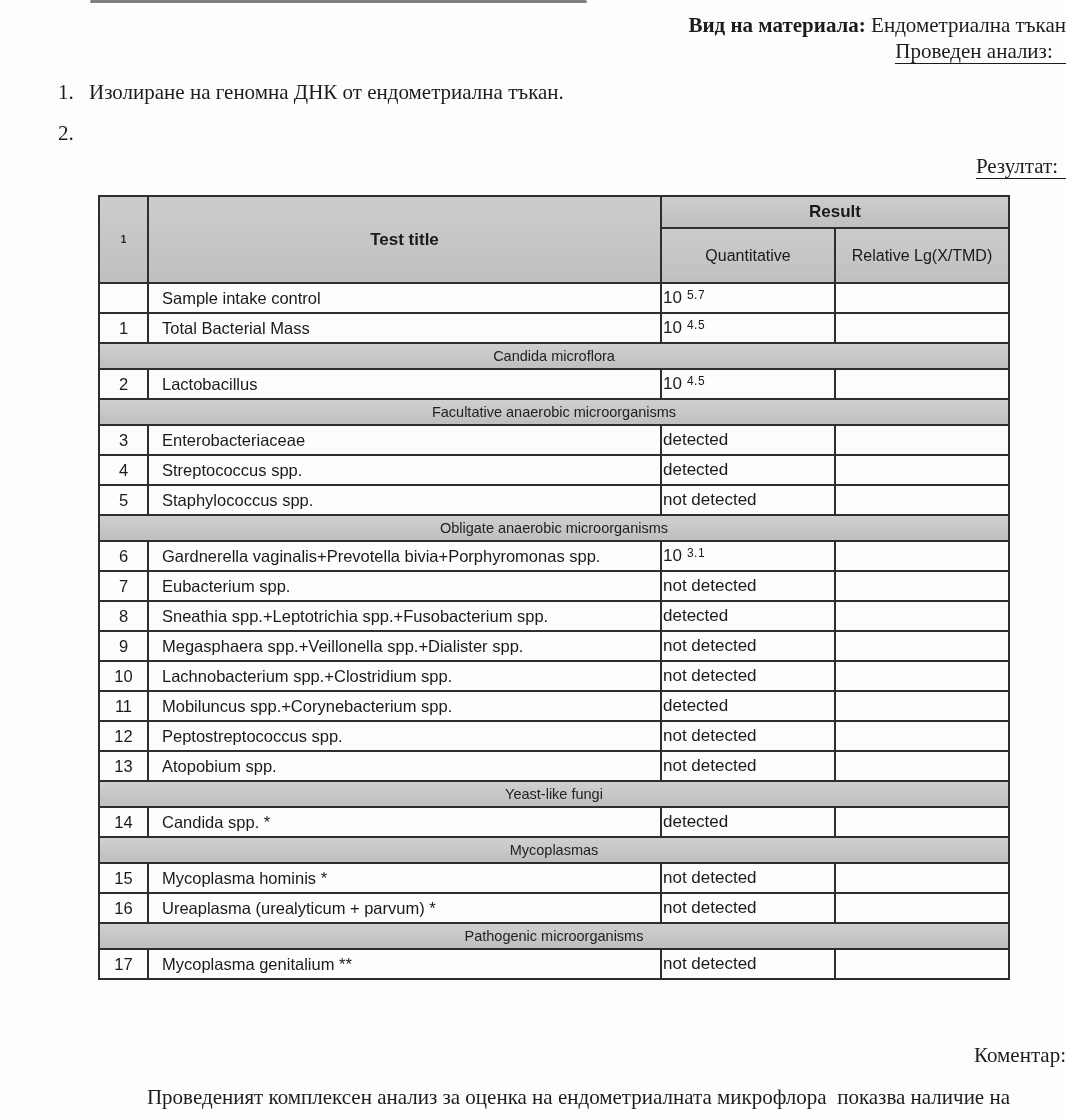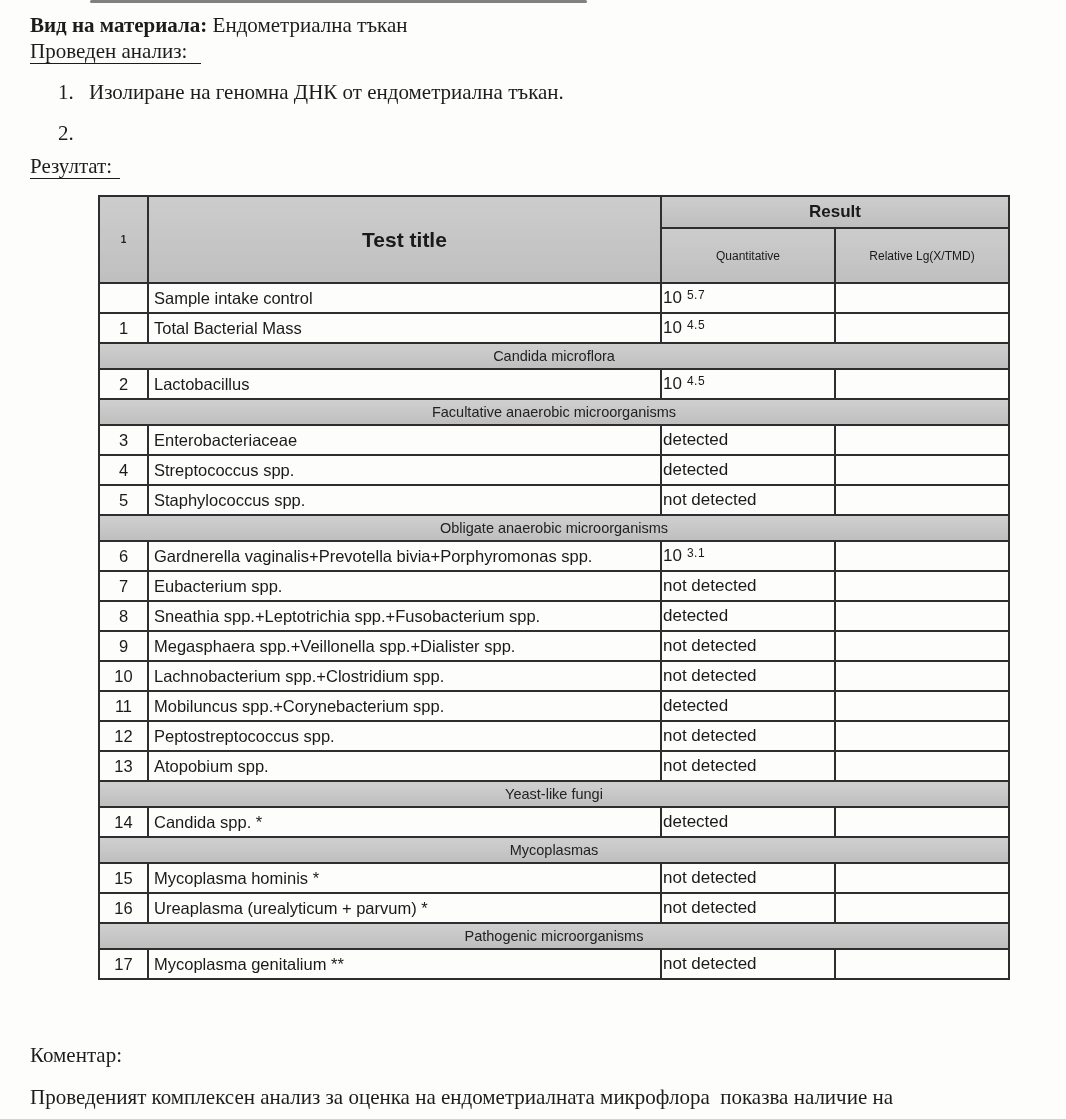--- a/index.html
+++ b/index.html
@@ -8,21 +8,21 @@
     background:#fdfdfc;
     position:relative;
     overflow:hidden;
     color:#1c1c1c;
     font-family:"Liberation Serif", serif;
   }
   .scan-artifact{
     position:absolute;left:90px;top:0;width:497px;height:3px;
     background:#3f3f3f;opacity:.65;border-radius:2px;
   }
-  .line{margin-left:30px;font-size:21px;line-height:26px;white-space:pre-wrap;}
+  .line{margin-left:30px;font-size:21px;line-height:26px;white-space:pre-wrap;text-align:right;}
   .mt-first{margin-top:12px;}
   .bold{font-weight:bold;}
   .underlined{border-bottom:1.5px solid #1c1c1c;padding-right:8px;}
   .list-item{display:flex;margin:15px 0 0 58px;font-size:21px;line-height:26px;}
   .list-item .num{width:31px;flex:0 0 auto;}
   .heading-gap{}
   .item-gap{margin-top:7px;}
 
   table.results{
     border-collapse:collapse;table-layout:fixed;
@@ -32,26 +32,26 @@
   }
   table.results th, table.results td{
     border:2px solid #2e2e2e;
     overflow:hidden;white-space:nowrap;
   }
   table.results thead th{
     background:#c7c7c7;
     background-image:linear-gradient(180deg, rgba(255,255,255,.10), rgba(0,0,0,.04));
   }
   th.corner-cell{font-size:10px;font-weight:bold;color:#222;}
-  th.testtitle-cell{font-size:21px;font-weight:bold;}
+  th.testtitle-cell{font-size:17px;font-weight:bold;}
   th.result-cell{height:28px;font-size:17px;font-weight:bold;}
-  th.sub-cell{height:51px;font-size:12px;font-weight:normal;}
+  th.sub-cell{height:51px;font-size:16px;font-weight:normal;}
   td{height:26px;font-size:16.5px;}
   td.c-num{text-align:center;}
-  td.c-title{padding-left:5px;}
+  td.c-title{padding-left:13px;}
   td.c-quant{text-align:left;font-size:17px;}
   tr.section-row td{
     background:#c9c9c9;
     background-image:linear-gradient(180deg, rgba(255,255,255,.12), rgba(0,0,0,.05));
     text-align:center;font-size:14.5px;height:22px;color:#222;
   }
   .pw-exp{font-size:12px;vertical-align:4px;margin-left:5px;letter-spacing:.5px;}
 
   .comment-heading{margin-top:62px;}
   .comment-body{margin-top:16px;width:980px;}

